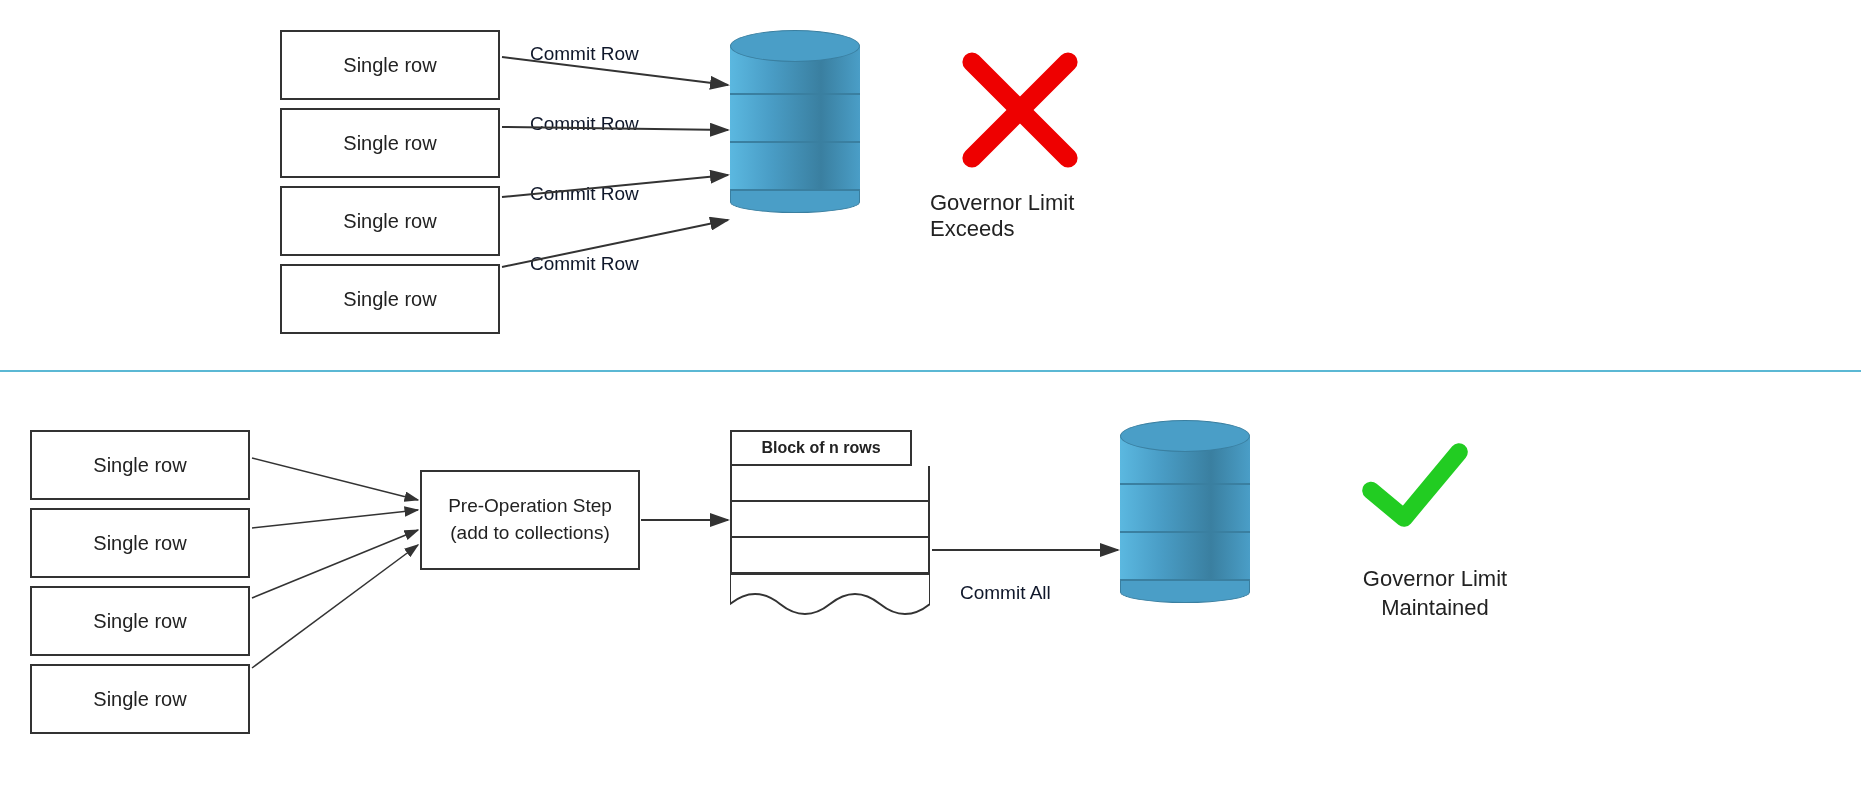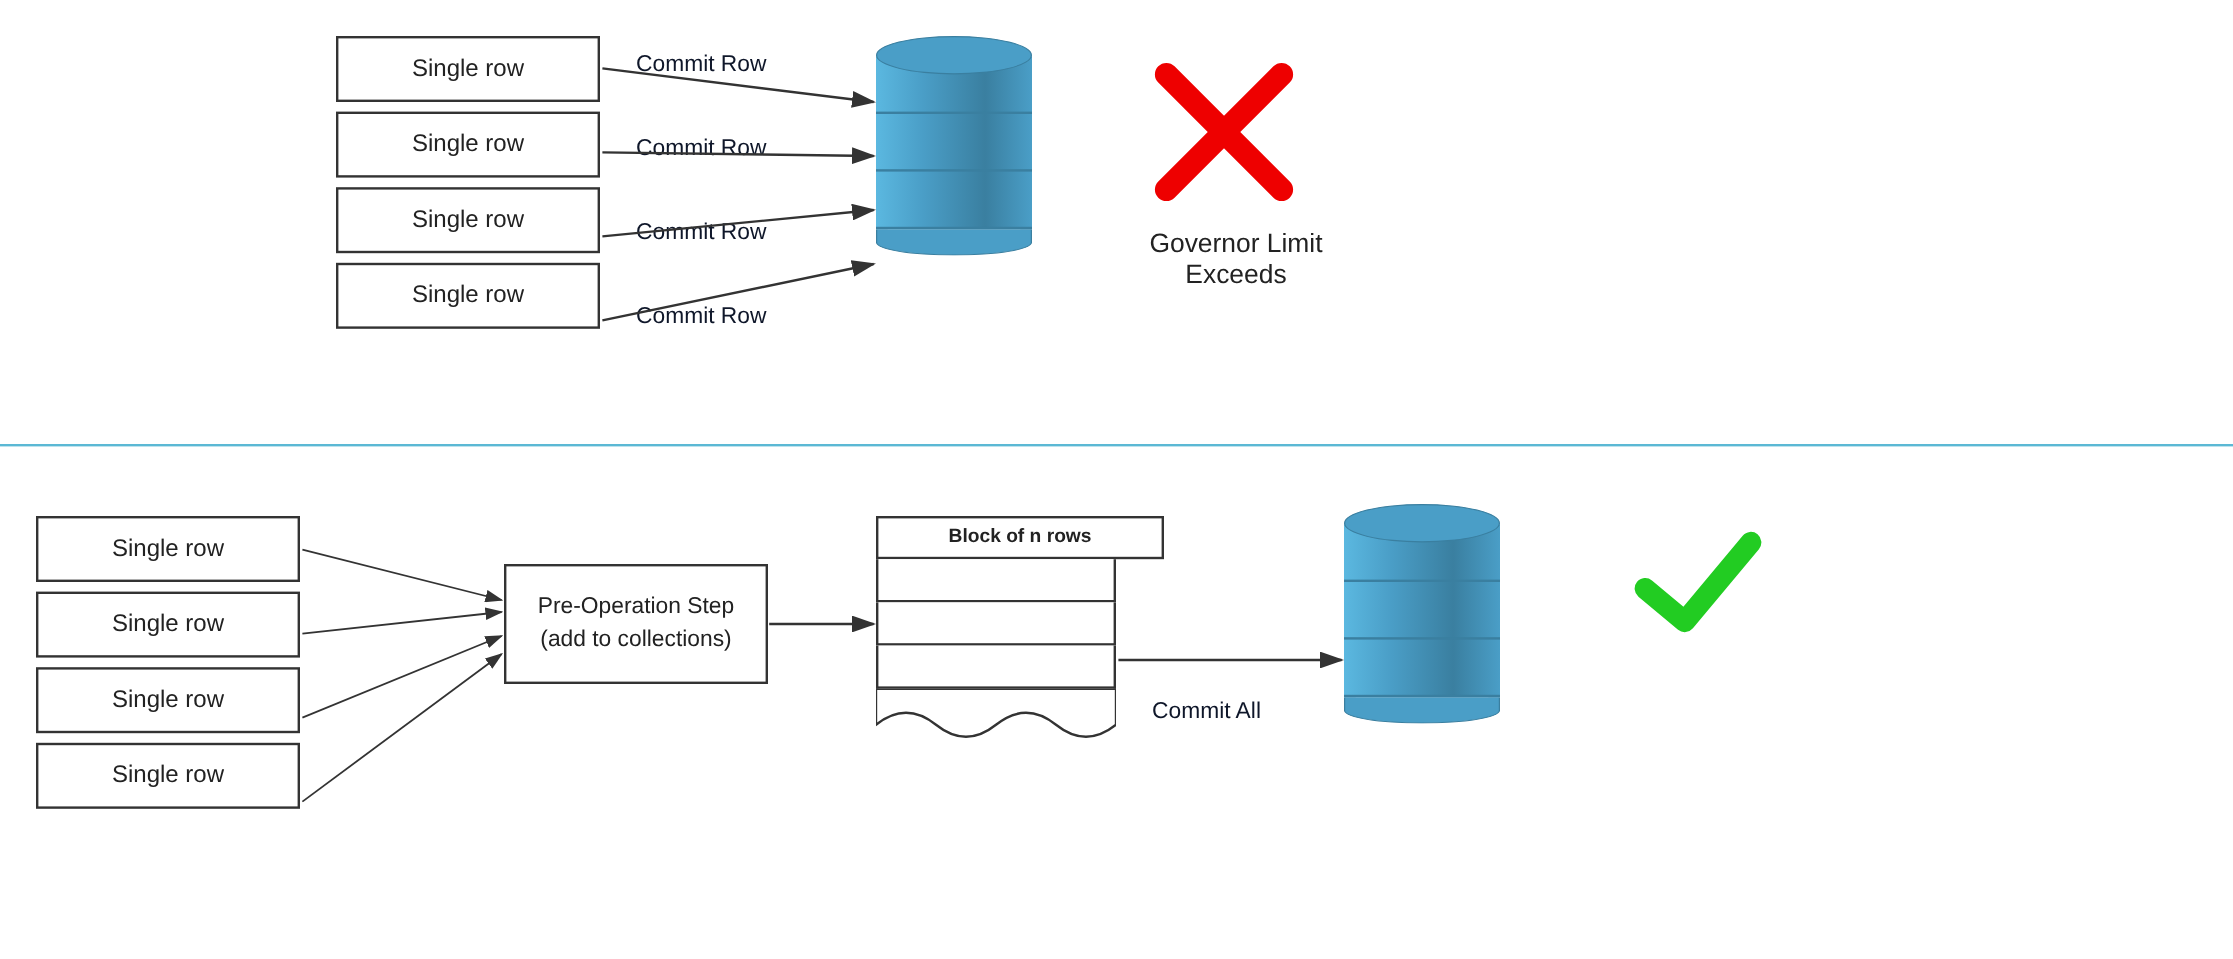--- a/index.html
+++ b/index.html
@@ -35,21 +35,21 @@
       position: absolute;
       left: 280px;
       top: 30px;
       display: flex;
       flex-direction: column;
       gap: 8px;
     }
 
     .row-box {
       width: 220px;
-      height: 55px;
+      height: 70px;
       border: 2px solid #333;
       background: #fff;
       display: flex;
       align-items: center;
       justify-content: center;
       font-size: 20px;
       color: #222;
     }
 
     
@@ -103,21 +103,21 @@
       width: 120px;
       height: 120px;
     }
 
     .red-x-text {
       position: absolute;
       left: 930px;
       top: 190px;
       font-size: 22px;
       color: #222;
-      text-align: center;
+      text-align: left;
       width: 200px;
     }
 
     
     .arrow-label {
       position: absolute;
       font-size: 19px;
       color: #0f172a;
     }
 
@@ -158,21 +158,21 @@
     }
 
     
     .block-container {
       position: absolute;
       left: 730px;
       top: 40px;
     }
 
     .block-header {
-      width: 240px;
+      width: 182px;
       height: 36px;
       border: 2px solid #333;
       background: #fff;
       display: flex;
       align-items: center;
       justify-content: center;
       font-size: 16px;
       font-weight: bold;
       color: #222;
     }
@@ -305,20 +305,23 @@
       </div>
       <div class="db-bottom"></div>
     </div>
   </div>
 
   <div class="green-check">
     <svg viewBox="0 0 100 100" width="110" height="110">
       <polyline points="10,55 40,80 90,20" fill="none" stroke="#22cc22" stroke-width="16" stroke-linecap="round" stroke-linejoin="round"></polyline>
     </svg>
   </div>
+  <div class="green-check-text">
+    <span>Governor Limit<br>Maintained</span>
+  </div>
 
   <svg style="position:absolute;top:0;left:0;width:100%;height:409px;pointer-events:none;">
     <defs>
       <marker id="arr2" markerWidth="10" markerHeight="7" refX="9" refY="3.5" orient="auto">
         <polygon points="0 0, 10 3.5, 0 7" fill="#333"></polygon>
       </marker>
     </defs>
 
     <line x1="252" y1="68" x2="418" y2="110" stroke="#333" stroke-width="1.5" marker-end="url(#arr2)"></line>
     <line x1="252" y1="138" x2="418" y2="120" stroke="#333" stroke-width="1.5" marker-end="url(#arr2)"></line>

